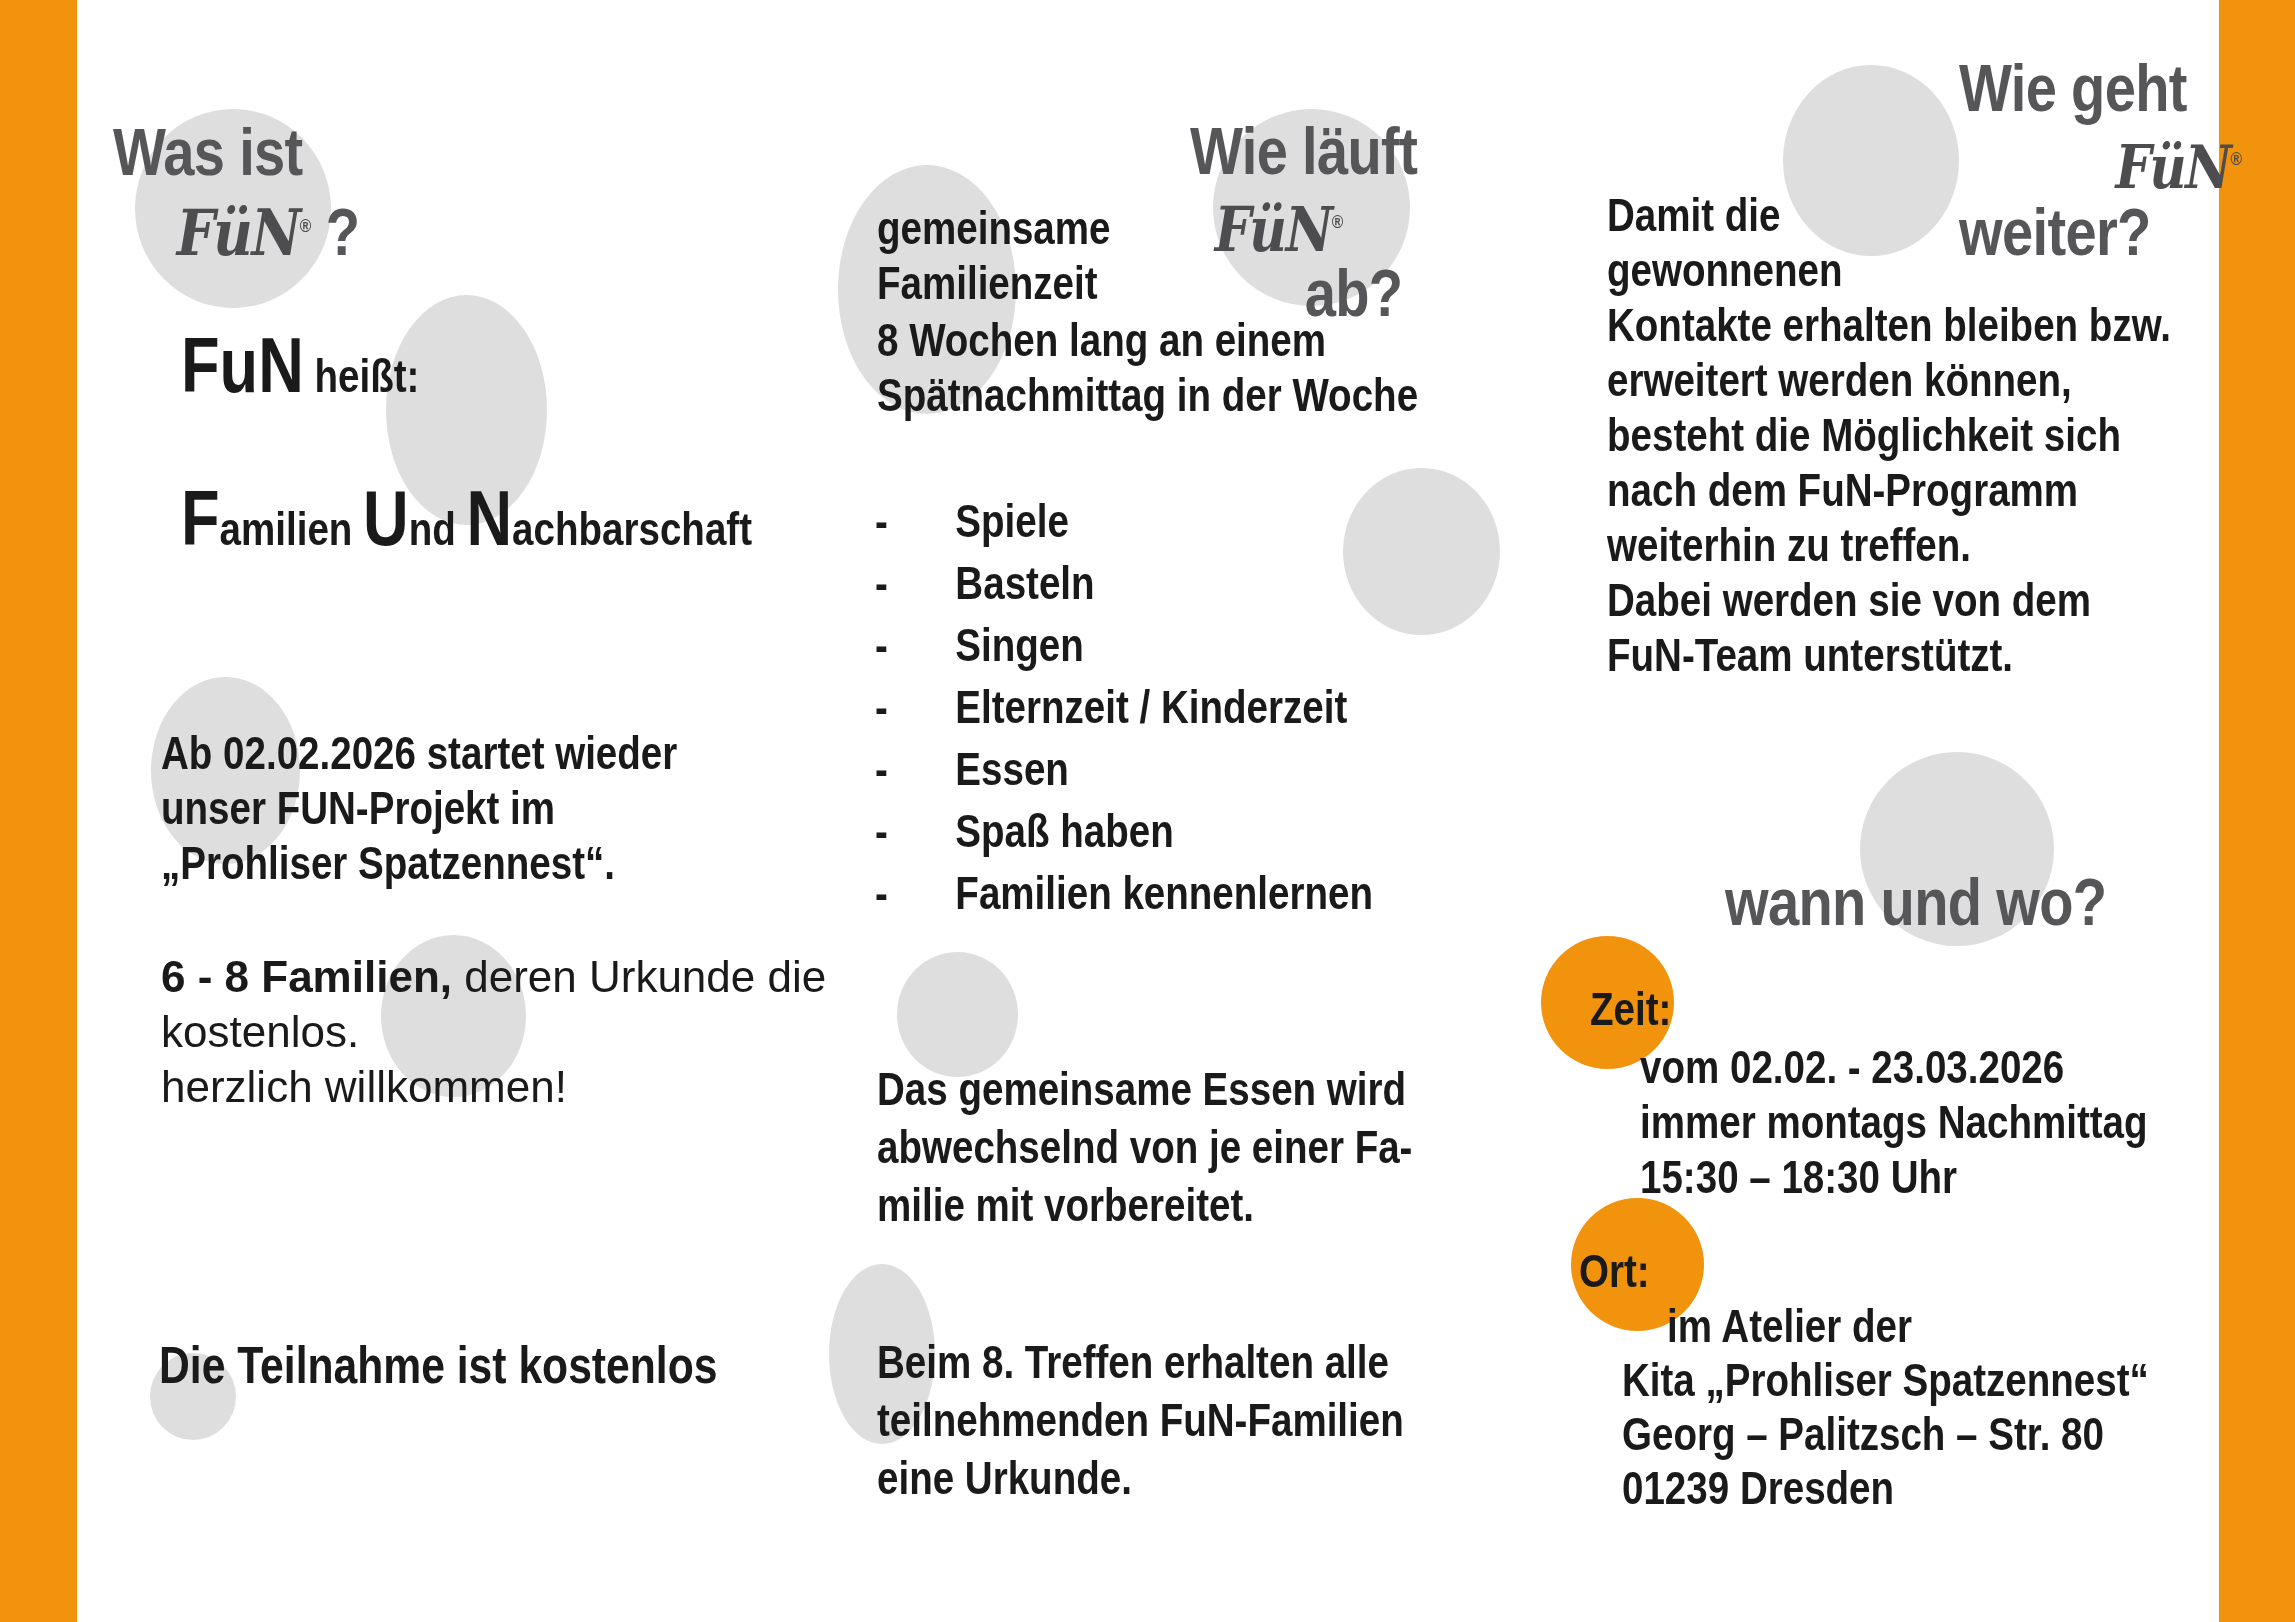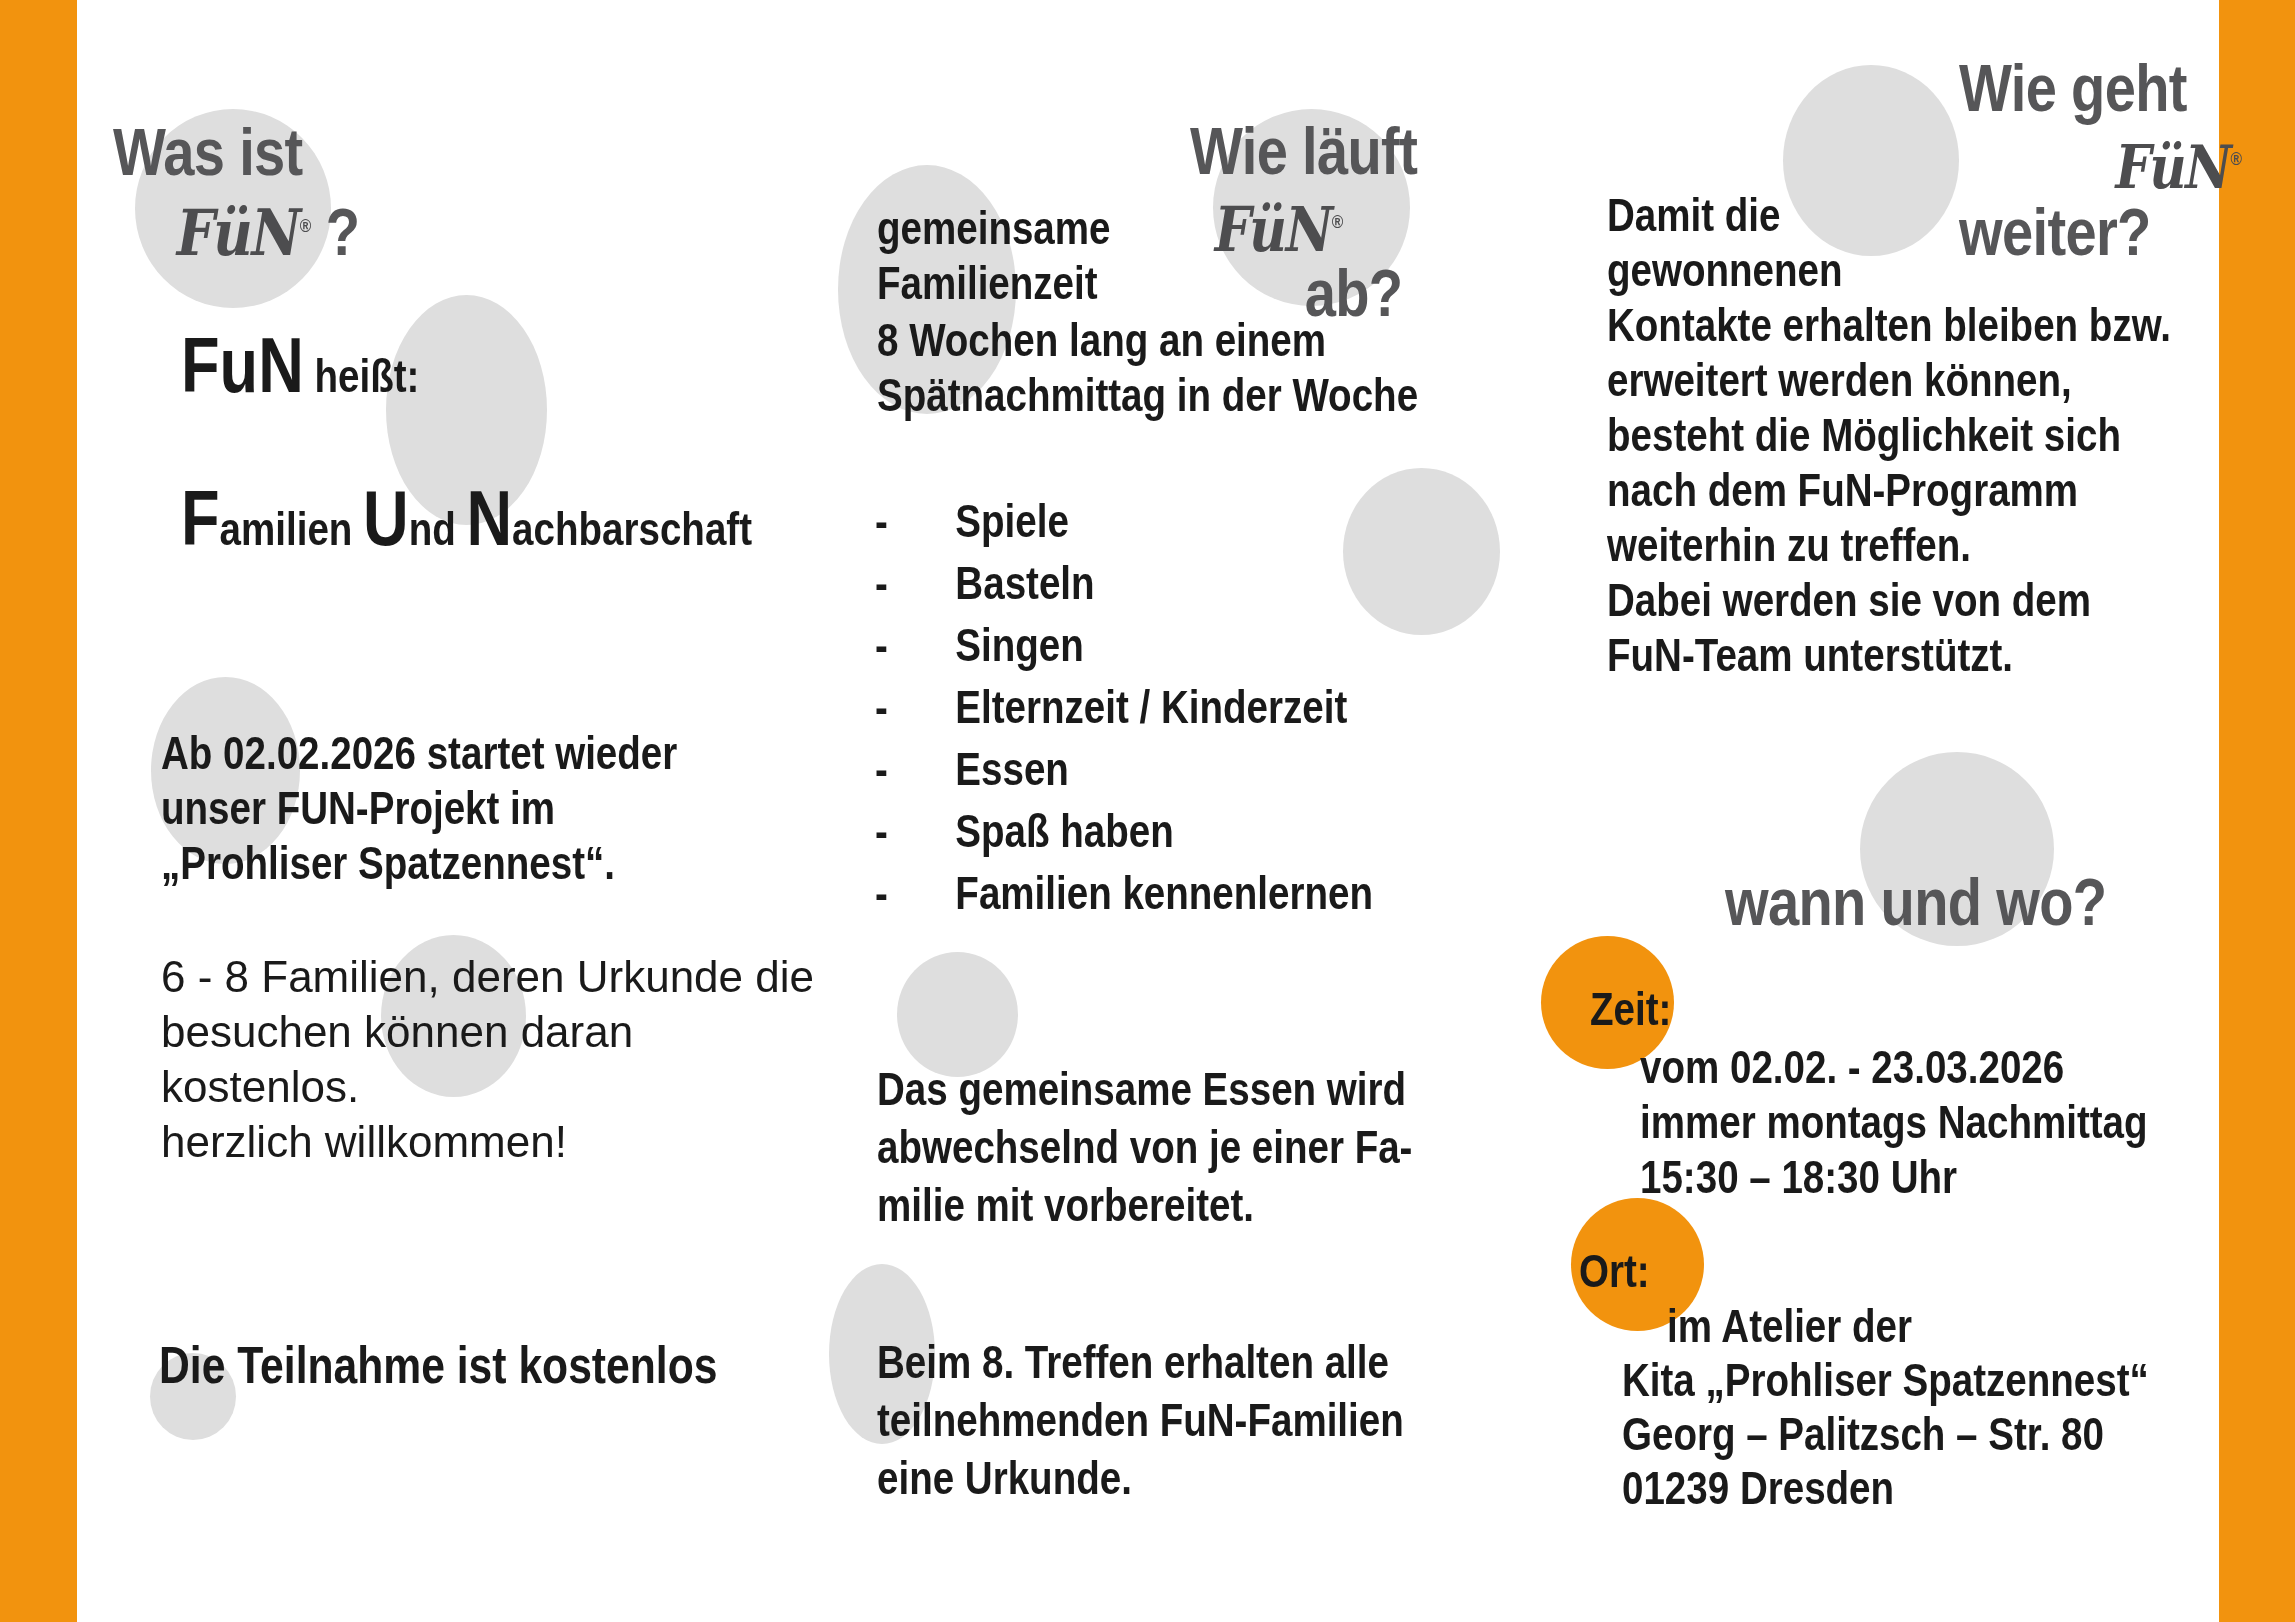--- a/index.html
+++ b/index.html
@@ -21,21 +21,21 @@
   .body-bold{
     position:absolute;color:#1A1A1A;font-weight:bold;
     font-size:47px;line-height:55px;
     transform:scaleX(0.82);transform-origin:0 0;white-space:nowrap;
   }
   
   .body-reg{
     position:absolute;color:#1A1A1A;font-weight:normal;
     font-size:44px;line-height:55px;white-space:nowrap;
   }
-  .body-reg .lead-bold{font-weight:normal;}
+  .body-reg .lead-bold{font-weight:bold;}
   .list{position:absolute;color:#1A1A1A;font-weight:bold;font-size:47px;line-height:62px;
         transform:scaleX(0.82);transform-origin:0 0;white-space:nowrap;}
   .list .row{display:flex;}
   .list .dash{width:98px;flex:0 0 98px;}
   .fun-logo{
     font-family:"DejaVu Serif", serif;font-weight:bold;font-style:italic;
     color:#4D4D4F;letter-spacing:-1.5px;
   }
   .reg-mark{font-size:18.4px;vertical-align:super;color:#4D4D4F;font-weight:bold;}
   .big-initial{font-size:77px;}
@@ -77,21 +77,20 @@
 </div>
 
 <div class="body-bold" style="left:161px;top:725px;">
   <div>Ab 02.02.2026 startet wieder</div>
   <div>unser FUN-Projekt im</div>
   <div>„Prohliser Spatzennest“.</div>
 </div>
 
 <div class="body-reg" style="left:161px;top:949px;">
   <div><span class="lead-bold">6 - 8 Familien,</span><span> deren Urkunde die</span></div>
-  <div>besuchen können daran</div>
   <div>kostenlos.</div>
   <div>herzlich willkommen!</div>
 </div>
 
 <div class="body-bold" style="left:159px;top:1338px;font-size:52px;">Die Teilnahme ist kostenlos</div>
 
 <div class="heading" style="left:1190px;top:115px;">
   <div>Wie läuft</div>
   <div style="padding-left:29px;line-height:67px;"><span class="fun-logo" style="font-size:61px;">FüN</span><span class="reg-mark">®</span></div>
   <div style="padding-left:135px;line-height:61px;">ab?</div>

